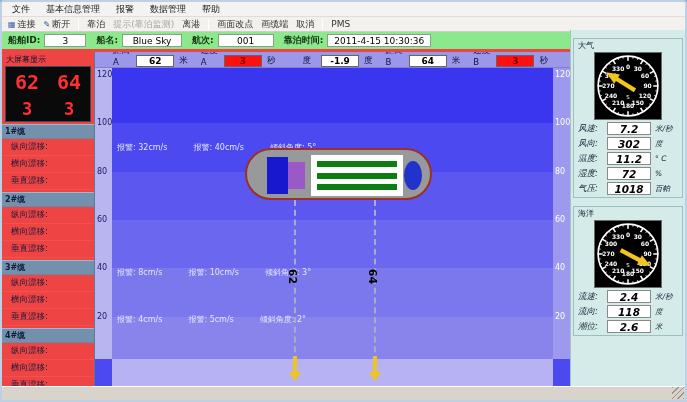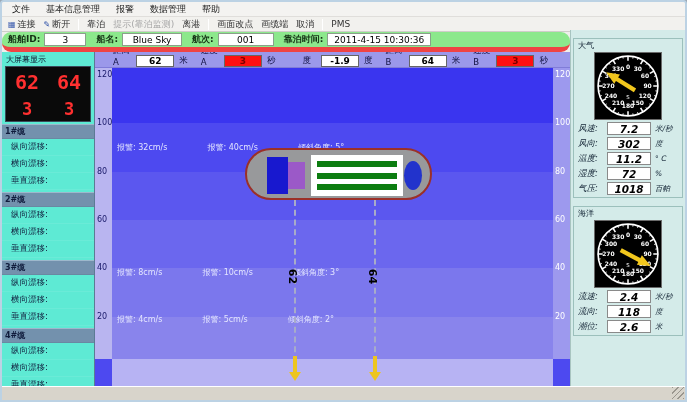--- a/index.html
+++ b/index.html
@@ -13,28 +13,28 @@
   .toolbar { position:absolute; left:0; top:14px; width:100%; height:16px; background:#f2f1ee;
              border-top:1px solid #e0dedb; border-bottom:1px solid #cfcdc9;
              display:flex; align-items:center; gap:8px; padding-left:6px; font-size:9px; color:#333; }
   .tbtn { display:flex; align-items:center; gap:2px; cursor:default; }
   .tbtn.disabled { color:#a7a7a7; }
   .tsep { width:1px; height:11px; background:#c8c6c2; border-right:1px solid #fff; }
   .ticon { font-size:8px; color:#3355aa; }
 
   
   .infobar { position:absolute; left:0; top:30px; width:568px; height:20px; background:#8ce88c;
-             border-bottom:5px solid #ef4444; display:flex; align-items:center; font-size:9px;
-             font-weight:bold; color:#143014;border-radius:9px; }
+             border-bottom:3px solid #ef4444; display:flex; align-items:center; font-size:9px;
+             font-weight:bold; color:#143014; }
   .ifield { display:flex; align-items:center; gap:4px; }
   .ibox { background:#fff; border:1px solid #8aa08a; height:13px; display:flex; align-items:center;
           justify-content:center; font-weight:normal; color:#000; }
 
   
-  .sidebar { position:absolute; left:0; top:50px; width:93px; height:334px; background:#5eead4;
+  .sidebar { position:absolute; left:0; top:50px; width:93px; height:334px; background:#ef4444;
              border-right:1px solid #5c7a94; font-size:8.5px; color:#101c3c; }
   .sb-title { padding:2px 0 1px 4px; font-size:8px; color:#0c1830; }
   .display-black { margin:0 3px; height:56px; background:#0a0a0a; border:1px solid #3a4a5a;
                    display:grid; grid-template-columns:1fr 1fr; align-items:center; justify-items:center; }
   .dnum { color:#ff3030; font-family:"DejaVu Sans Mono","Liberation Mono",monospace; font-weight:bold; }
   .dnum.big { font-size:20px; } .dnum.small { font-size:17px; }
   .cable-hd { margin-top:2px; padding:1px 0 1px 3px; background:#7391ad; border-top:1px solid #9db8cc;
               border-bottom:1px solid #6a88a2; font-weight:bold; font-size:8px; }
   .cable-it { padding:2px 0 2px 9px; border-bottom:1px solid rgba(255,255,255,0.08); }
 
@@ -45,21 +45,21 @@
              padding-left:18px; font-size:8.5px; color:#101040; }
   .rbox { background:#fff; border:1px solid #666; min-width:38px; height:12px; display:flex;
           align-items:center; justify-content:center; font-size:9px; font-weight:bold; color:#000; }
   .rbox.alarm { background:#ff1010; color:#7a0000; }
   .runit { margin-right:8px; }
   .band { position:absolute; left:17px; width:441px; }
   .ruler { position:absolute; top:16px; width:17px; height:291px; font-size:8px; }
   .ruler-left  { left:0; background:#b9b5f0; color:#181868; }
   .ruler-right { left:458px; background:#9d99ee; color:#ffffff; }
   .rlabel { position:absolute; left:2px; }
-  .alarm-row { position:absolute; left:22px; display:flex; gap:40px; font-size:8px; color:#e3e5ff; }
+  .alarm-row { position:absolute; left:22px; display:flex; gap:26px; font-size:8px; color:#e3e5ff; }
   .ship { position:absolute; left:150px; top:96px; width:187px; height:52px; background:#98999b;
           border:2px solid #9b3028; border-radius:26px; }
   .ship-bow { position:absolute; left:20px; top:7px; width:21px; height:37px; background:#1818cf; }
   .ship-mid { position:absolute; left:41px; top:12px; width:17px; height:27px; background:#9b59c8; }
   .ship-cargo { position:absolute; left:64px; top:5px; width:92px; height:41px; background:#fff;
                 display:flex; flex-direction:column; justify-content:space-evenly; padding:0 6px; }
   .stripe { height:6px; background:#0c7d10; }
   .ship-stern { position:absolute; right:8px; top:11px; width:18px; height:29px; background:#2233cc; border-radius:50%; }
   .mline { position:absolute; top:148px; height:162px; border-left:2px dashed #a7abc9; }
   .mlabel { position:absolute; top:218px; font-size:11px; font-weight:bold; color:#000; transform:rotate(90deg); }

